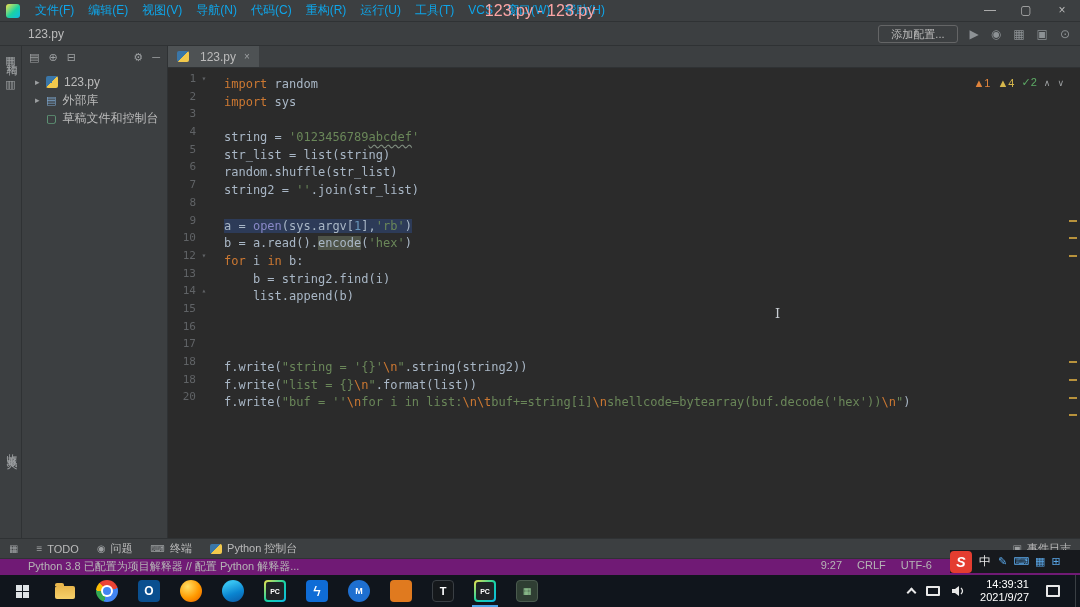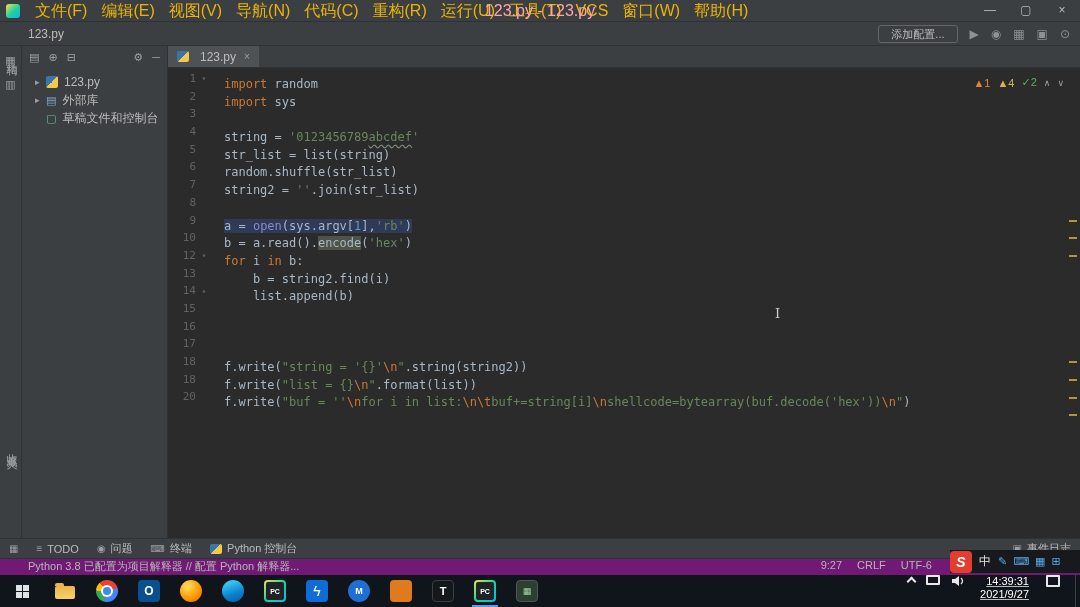--- a/index.html
+++ b/index.html
@@ -7,21 +7,21 @@
   body {
     font-family: "Liberation Sans", "DejaVu Sans", sans-serif;
     background:#2b2b2b; position:relative; color:#bbb;
   }
   
   .titlebar { height:22px; background:#3c3f41; border-bottom:1px solid #2f3234;
     display:flex; align-items:center; position:relative; }
   .app-icon { width:14px; height:14px; border-radius:3px; margin:0 8px 0 6px;
     background:linear-gradient(135deg,#f7e14d,#1ad1a3 55%,#0fb9e8); flex:0 0 14px; }
   .menus { display:flex; }
-  .menu-item { padding:0 7px; font-size:16px; color:#eab308; line-height:21px; cursor:default; }
+  .menu-item { padding:0 7px; font-size:12px; color:#0ea5e9; line-height:21px; cursor:default; }
   .win-title { position:absolute; left:50%; transform:translateX(-50%);
     color:#fca5a5; font-size:16px; white-space:nowrap; }
   .win-controls { margin-left:auto; display:flex; }
   .win-btn { width:36px; text-align:center; color:#b9b9b9; font-size:12px; line-height:21px; }
   
   .toolbar { height:24px; background:#3c3f41; border-bottom:1px solid #2f3234;
     display:flex; align-items:center; padding:0 10px; }
   .project-name { color:#bbb; font-size:12px; margin-left:18px; }
   .toolbar-right { margin-left:auto; display:flex; align-items:center; gap:12px; }
   .add-config-btn { background:transparent; border:1px solid #646566; border-radius:3px;
@@ -131,21 +131,21 @@
   .icon-pycharm::after, .icon-pycharm-alt::after { content:"PC"; }
   .icon-bolt { background:#0f6cd6; font-size:14px; font-weight:normal; }
   .icon-bolt::after { content:"ϟ"; }
   .icon-mattermost { border-radius:50%; background:#1e6fd0; font-size:9px; }
   .icon-mattermost::after { content:"M"; }
   .icon-orange-app { background:#e07a1f; }
   .icon-t-app { background:#15181b; border:1px solid #3a3f44; font-size:11px; }
   .icon-t-app::after { content:"T"; }
   .icon-misc-app { background:#2f3e33; border:1px solid #4a5a4e; color:#9fd89f; font-size:9px; }
   .icon-misc-app::after { content:"▦"; }
-  .tb-tray { margin-left:auto; display:flex; align-items:flex-start; gap:11px;text-decoration:underline; }
+  .tb-tray { margin-left:auto; display:flex; align-items:center; gap:11px; }
   .caret-up { width:7px; height:7px; border-left:2px solid #e8e8e8; border-top:2px solid #e8e8e8;
     transform:rotate(45deg); margin-top:3px; }
   .monitor { width:14px; height:10px; border:2px solid #e8e8e8; border-radius:1px; }
   .tb-clock { font-size:11px; color:#fff; text-align:right; line-height:13px; margin:0 6px 0 3px;
     white-space:nowrap; }
   .action-center { width:14px; height:12px; border:2px solid #e8e8e8; border-radius:1px;
     margin-right:4px; }
   .show-desktop { width:5px; height:32px; border-left:1px solid #3a3f44; }
 </style>
 </head>

